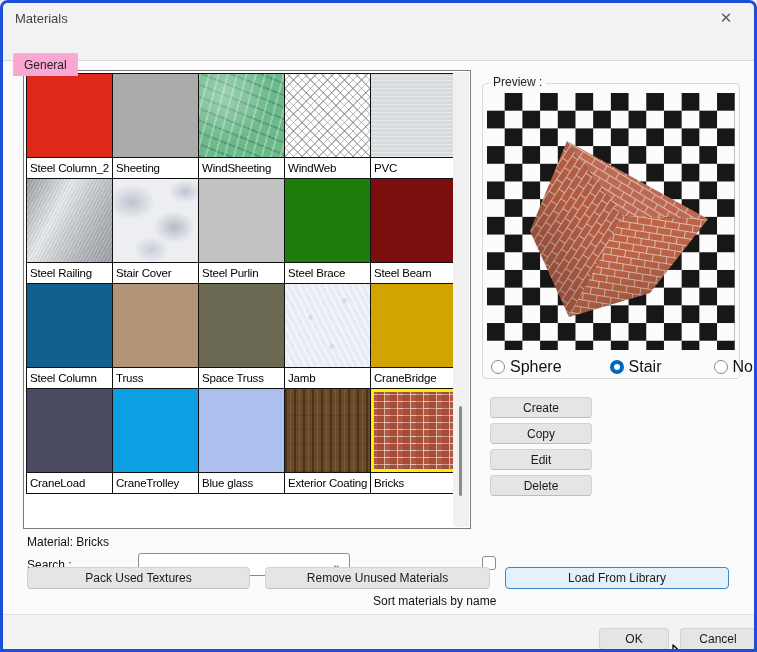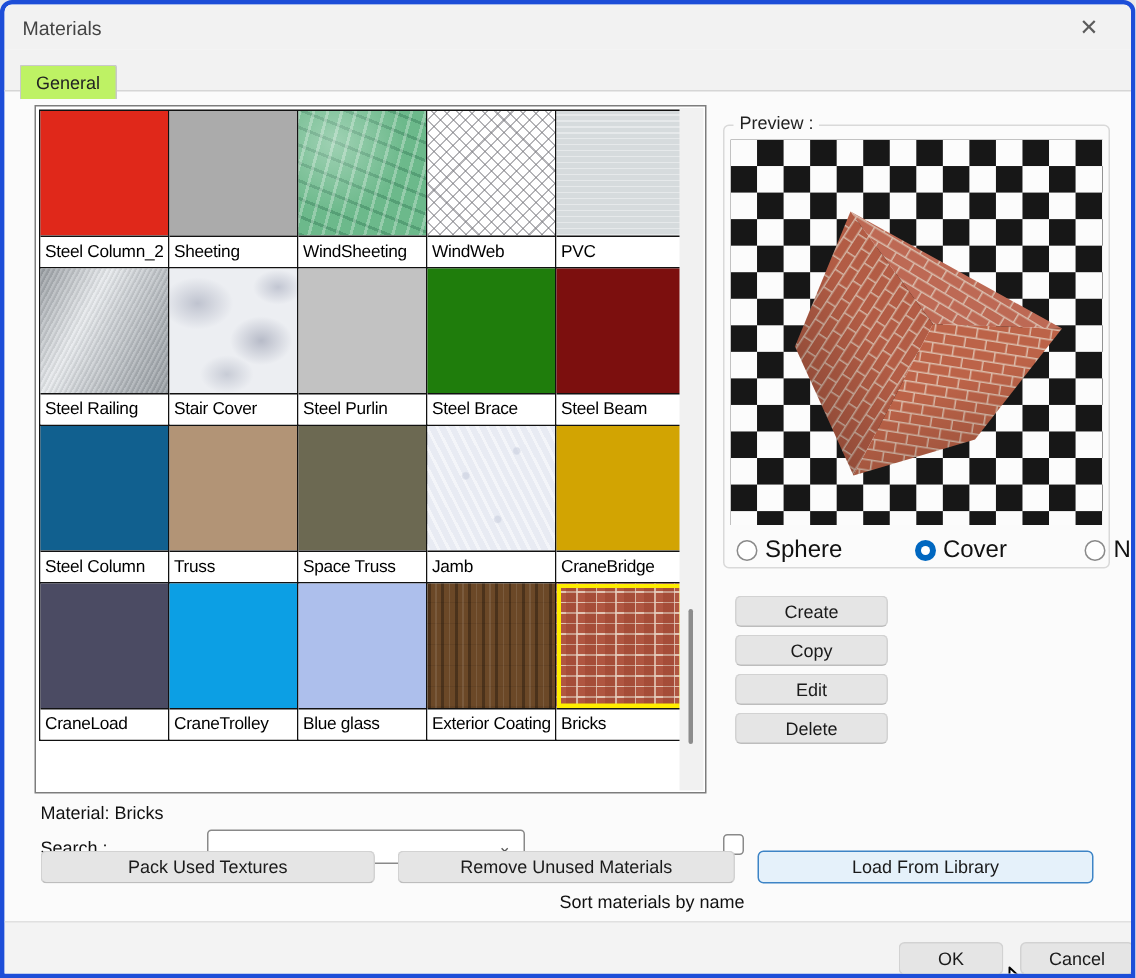--- a/index.html
+++ b/index.html
@@ -6,21 +6,21 @@
   *{box-sizing:border-box;}
   .dialog{position:relative;width:757px;height:652px;background:#fbfbfb;border:3px solid #1d4ed8;
     border-radius:8px 8px 0 0;overflow:hidden;}
   
   .titlebar{position:absolute;left:0;top:0;width:100%;height:30px;background:#f2f2f2;}
   .title{position:absolute;left:12px;top:8px;font-size:13px;color:#444;}
   .closebtn{position:absolute;right:8px;top:2px;width:40px;height:26px;display:flex;align-items:center;justify-content:center;
     font-size:15px;color:#5c5c5c;cursor:default;}
   
   .tabstrip{position:absolute;left:0;top:30px;width:100%;height:28px;background:#f2f2f2;}
-  .tab{position:absolute;left:10px;top:10px;height:23px;padding:0 10px;background:#bef264;
+  .tab{position:absolute;left:10px;top:20px;height:23px;padding:0 10px;background:#f9a8d4;
     border:1px solid #c9c9c9;border-bottom:none;border-radius:2px 2px 0 0;font-size:12px;color:#222;
     display:flex;align-items:center;z-index:3;}
   .page{position:absolute;left:0;top:57px;width:100%;height:554px;background:#fbfbfb;border-top:1px solid #d6d6d6;}
   
   .listbox{position:absolute;left:20px;top:9px;width:448px;height:459px;background:#fff;border:1px solid #7d7d7d;}
   .mat-grid{position:absolute;left:2px;top:2px;display:grid;grid-template-columns:repeat(5,85px);
     grid-auto-rows:104px;gap:1px;padding:1px;background:#111;width:432px;}
   .cell{background:#fff;position:relative;}
   .swatch{position:absolute;left:0;top:0;width:85px;height:83px;}
   .swatch.selected{box-shadow:inset 0 0 0 3px #ffed00;}
@@ -237,21 +237,21 @@
         </svg>
       </div>
 
       <div class="radio-row">
         <span class="radio r0">
           <span class="rdot"></span>
           <span>Sphere</span>
         </span>
         <span class="radio r1">
           <span class="rdot on"></span>
-          <span>Cover</span>
+          <span>Stair</span>
         </span>
         <span class="radio r2">
           <span class="rdot"></span>
           <span>None</span>
         </span>
       </div>
     </div>
 
     <button class="btn side-btn" style="top:336px">Create</button>
     <button class="btn side-btn" style="top:362px">Copy</button>

